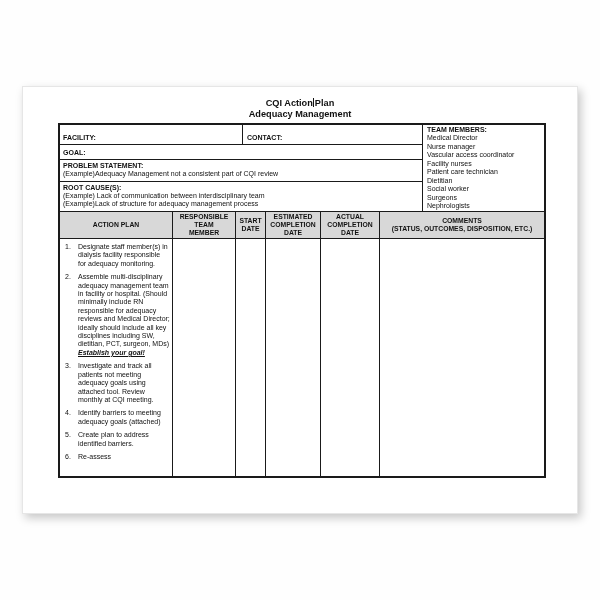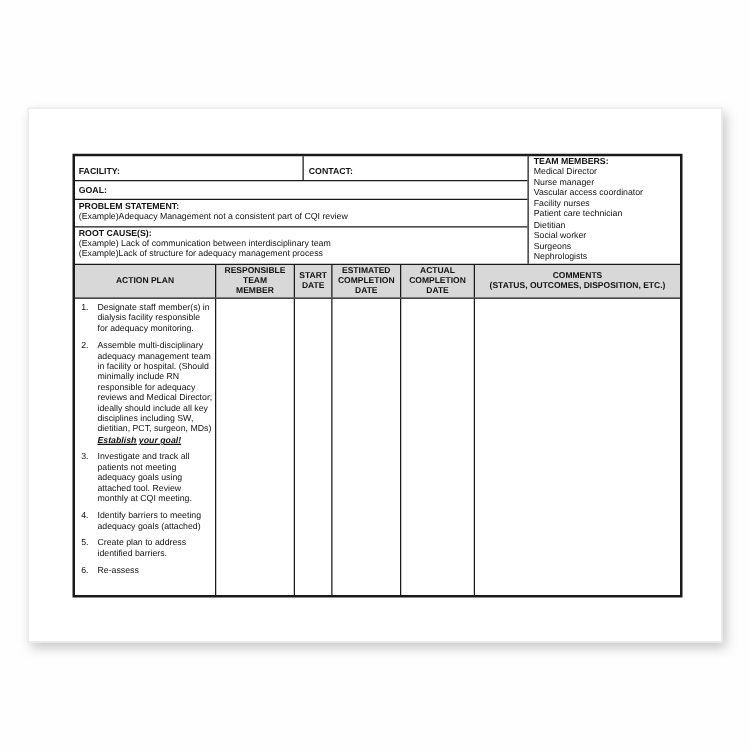--- a/index.html
+++ b/index.html
@@ -44,20 +44,22 @@
   .inum{width:13px;margin-left:5px;flex-shrink:0;}
   .itxt{width:92px;}
   .emph{font-weight:bold;font-style:italic;text-decoration:underline;}
 </style>
 </head>
 <body>
 
 <div class="sheet">
 
   <div class="titleblock">
+    <div><span>CQI Action</span><span class="cursorbar"></span><span>Plan</span></div>
+    <div>Adequacy Management</div>
   </div>
 
   <div class="form">
 
     <div class="top">
       <div class="top-left">
         <div class="row-fc">
           <div class="cell-facility">
             <span class="lbl">FACILITY:</span>
           </div>

